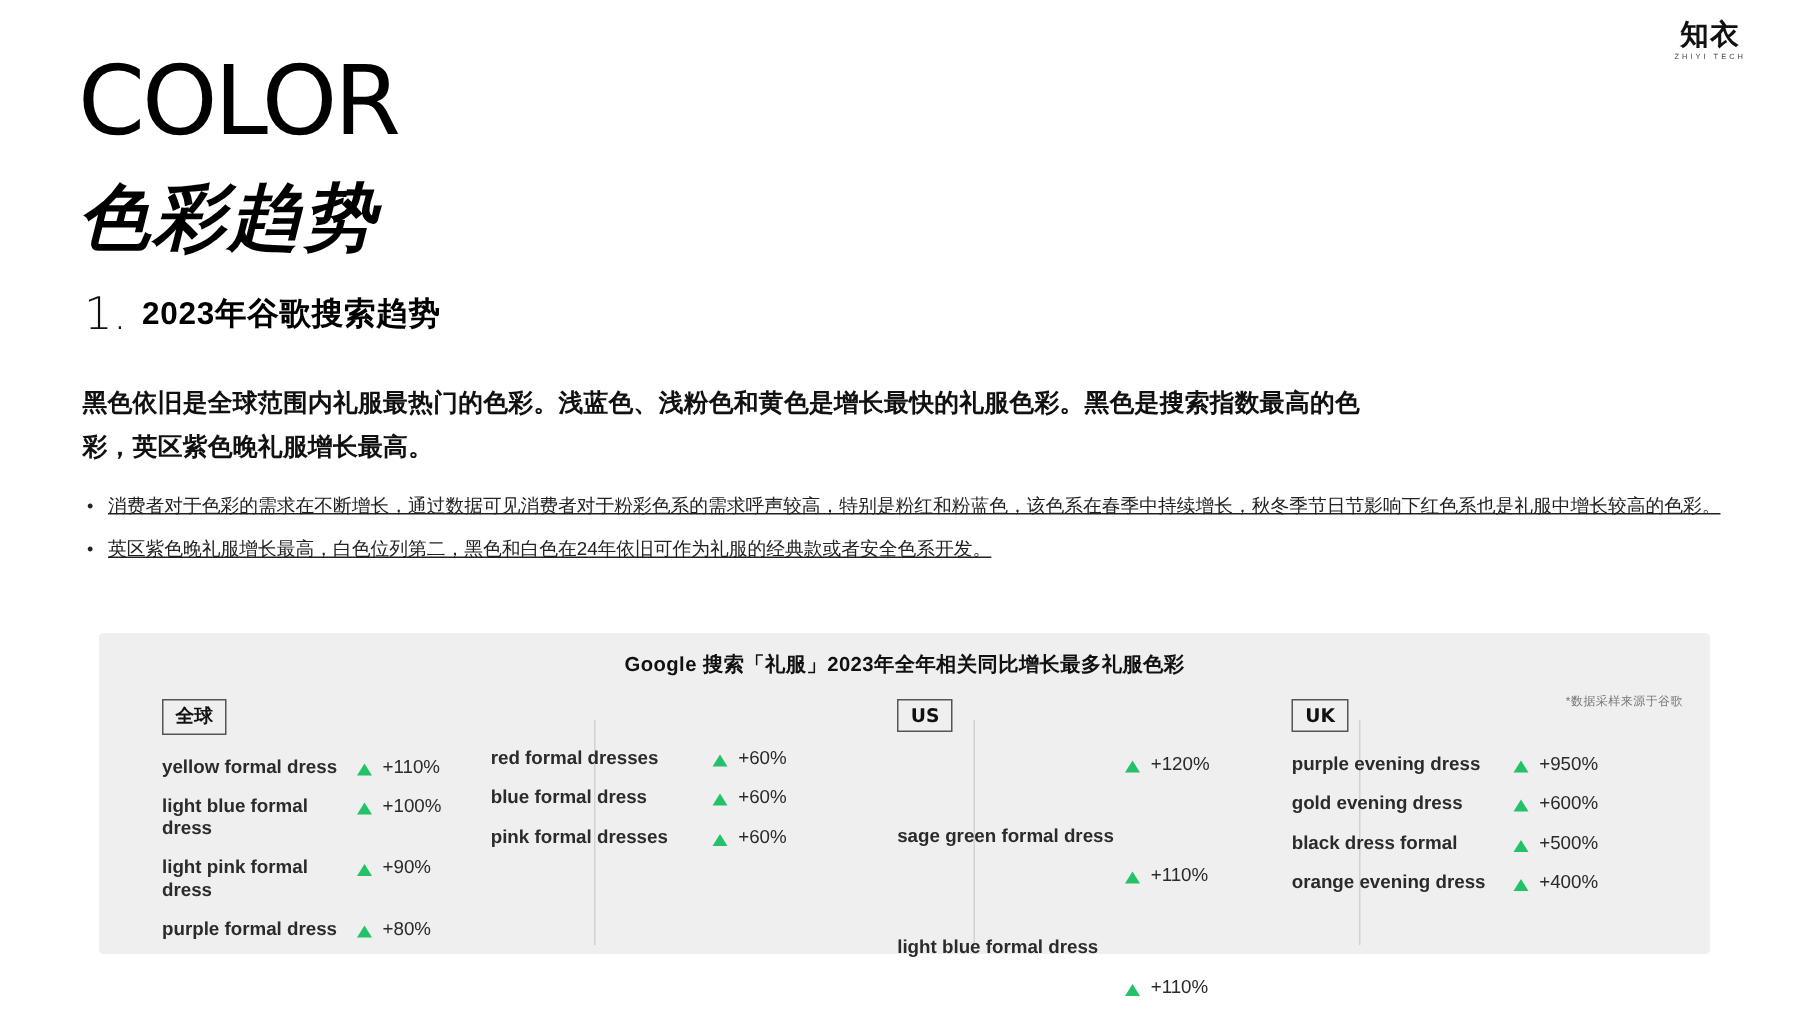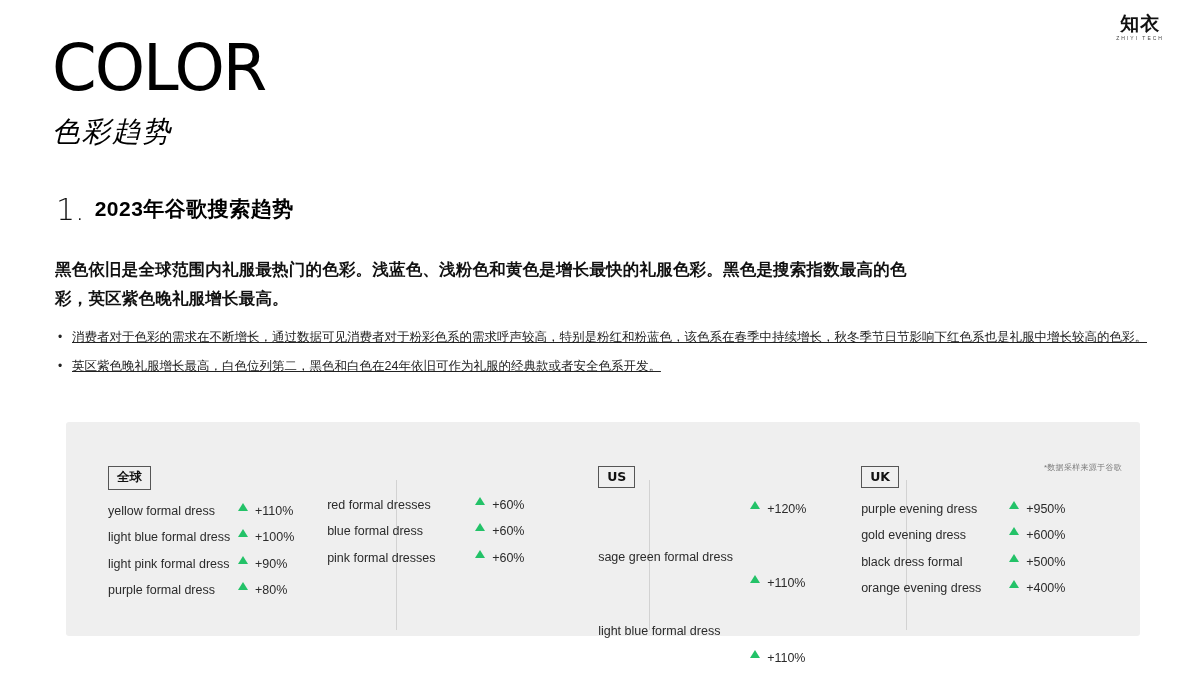--- a/index.html
+++ b/index.html
@@ -52,22 +52,22 @@
   }
   .headline-en {
     font-family: "DejaVu Sans", sans-serif;
     font-size: 64px;
     font-weight: normal;
     letter-spacing: -2px;
     line-height: 0.95;
     color: #000;
   }
   .headline-cn {
-    font-size: 28px;
-    font-weight: normal;
+    font-size: 48px;
+    font-weight: bold;
     font-style: italic;
     letter-spacing: 2px;
     margin-top: 14px;
     color: #000;
   }
 
   
   .section-row {
     position: absolute;
     left: 56px;
@@ -196,29 +196,30 @@
 
   .row {
     display: flex;
     align-items: flex-start;
     margin-bottom: 12px;
   }
   .row-label {
     font-size: 12.5px;
     color: #2b2b2b;
     line-height: 1.15;
+    font-weight: bold;
   }
   .col.global .row-label { width: 130px; }
   .col.mid    .row-label { width: 148px; }
   .col.us     .row-label { width: 152px; margin-top: 48px; }
   .col.uk     .row-label { width: 148px; }
 
   .row-val {
     display: flex;
-    align-items: flex-start;
+    align-items: flex-end;
     font-size: 12.5px;
     color: #2b2b2b;
     white-space: nowrap;
   }
   .tri {
     width: 0;
     height: 0;
     border-left: 5px solid transparent;
     border-right: 5px solid transparent;
     border-bottom: 8px solid #23c268;
@@ -254,20 +255,21 @@
       <div class="bullet-dot">•</div>
       <div class="bullet-text">消费者对于色彩的需求在不断增长，通过数据可见消费者对于粉彩色系的需求呼声较高，特别是粉红和粉蓝色，该色系在春季中持续增长，秋冬季节日节影响下红色系也是礼服中增长较高的色彩。</div>
     </div>
     <div class="bullet">
       <div class="bullet-dot">•</div>
       <div class="bullet-text">英区紫色晚礼服增长最高，白色位列第二，黑色和白色在24年依旧可作为礼服的经典款或者安全色系开发。</div>
     </div>
   </div>
 
   <div class="panel">
+    <div class="panel-title">Google 搜索「礼服」2023年全年相关同比增长最多礼服色彩</div>
     <div class="panel-note">*数据采样来源于谷歌</div>
 
     <div class="divider" style="left:330px"></div>
     <div class="divider" style="left:583px"></div>
     <div class="divider" style="left:840px"></div>
 
     <div class="cols">
 
       <div class="col global">
         <div class="region-tag cn">全球</div>

